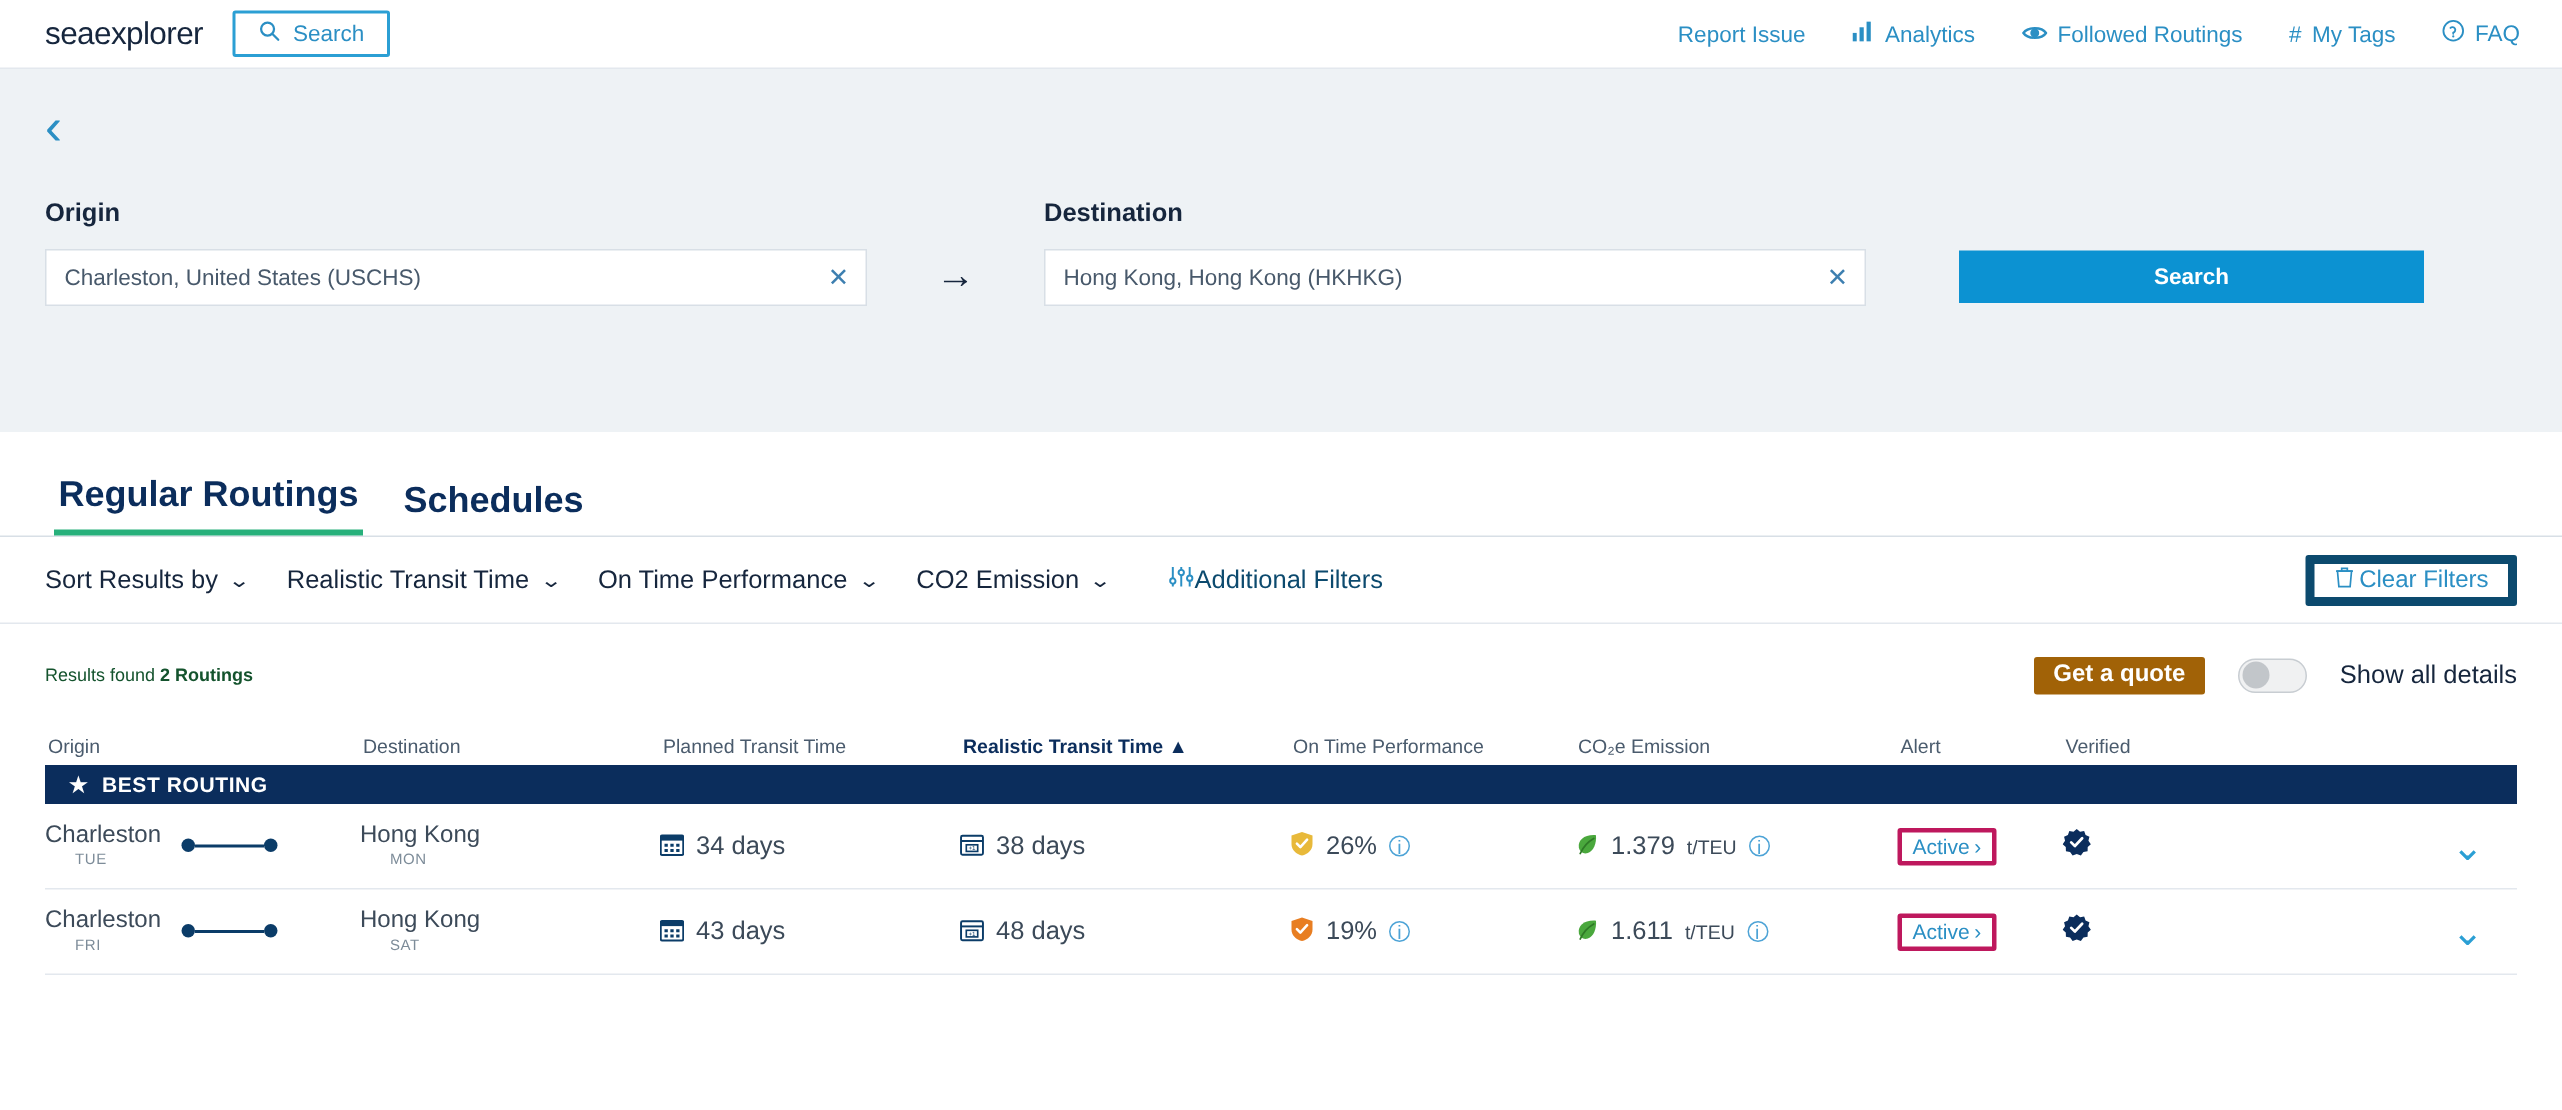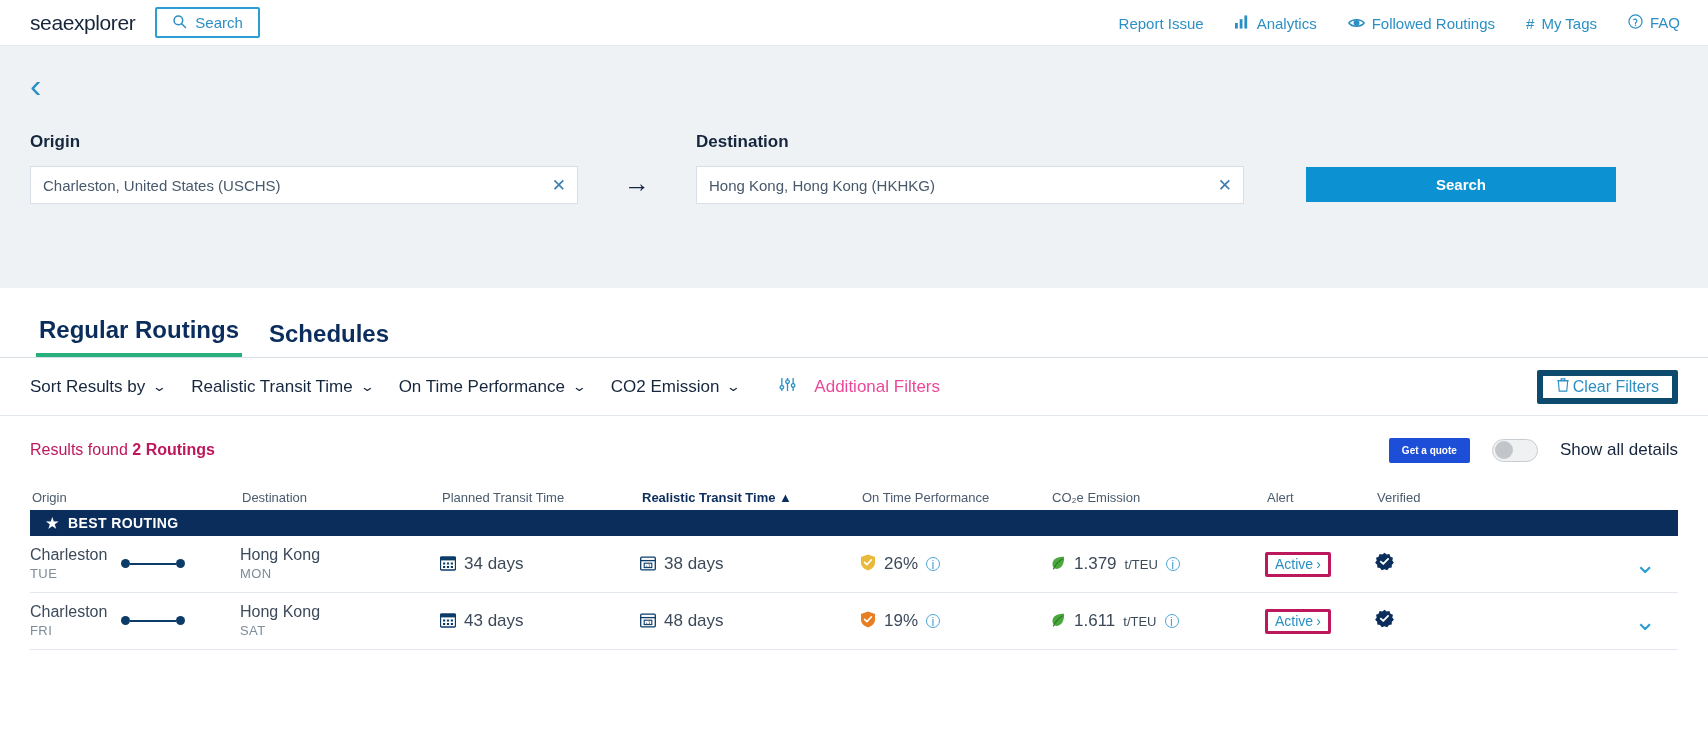--- a/index.html
+++ b/index.html
@@ -170,23 +170,23 @@
     white-space: nowrap;
   }
   .chev-d {
     font-size: 13px;
     color: #16263d;
     transform: scaleX(1.4);
   }
   .addl-filters {
     display: flex;
     align-items: center;
-    gap: 18px;
+    gap: 0;
     font-size: 17px;
-    color: #ec4899;
+    color: #0c4a6e;
     margin-left: 14px;
   }
   .clear-filters {
     margin-left: auto;
     border: 6px solid #0c4a6e;
     border-radius: 2px;
     height: 34px;
     padding: 0 13px;
     display: flex;
     align-items: center;
@@ -195,32 +195,32 @@
     font-size: 16px;
   }
 
   
   .results-bar {
     padding: 0 30px;
     height: 68px;
     display: flex;
     align-items: center;
   }
-  .results-found { font-size: 16px; color: #be185d; text-align: right; }
+  .results-found { font-size: 12px; color: #14532d; text-align: right; }
   .results-found b { font-weight: 700; }
   .results-right {
     margin-left: auto;
     display: flex;
     align-items: center;
     gap: 22px;
   }
   .quote-btn {
-    background: #1d4ed8;
+    background: #a16207;
     color: #fff;
-    font-size: 10px;
+    font-size: 16px;
     font-weight: 700;
     height: 25px;
     padding: 0 13px;
     display: flex;
     align-items: center;
     border-radius: 2px;
   }
   .toggle {
     width: 46px;
     height: 23px;
@@ -274,21 +274,21 @@
     color: #3c4a59;
   }
   .trow.best { border-left: none; }
 
   .port {
     display: flex;
     align-items: center;
   }
   .port-names { display: flex; flex-direction: column; }
   .port-name { font-size: 16px; color: #3c4a59; line-height: 1.05; }
-  .port-day { font-size: 13px; color: #7d8c99; letter-spacing: 0.4px; margin-top: 2px; }
+  .port-day { font-size: 10px; color: #7d8c99; letter-spacing: 0.4px; margin-top: 2px; margin-left: 20px; }
   .leg {
     display: flex;
     align-items: center;
     margin-left: 14px;
   }
   .leg .dot {
     width: 9px; height: 9px;
     border-radius: 50%;
     background: #0b3c68;
   }

